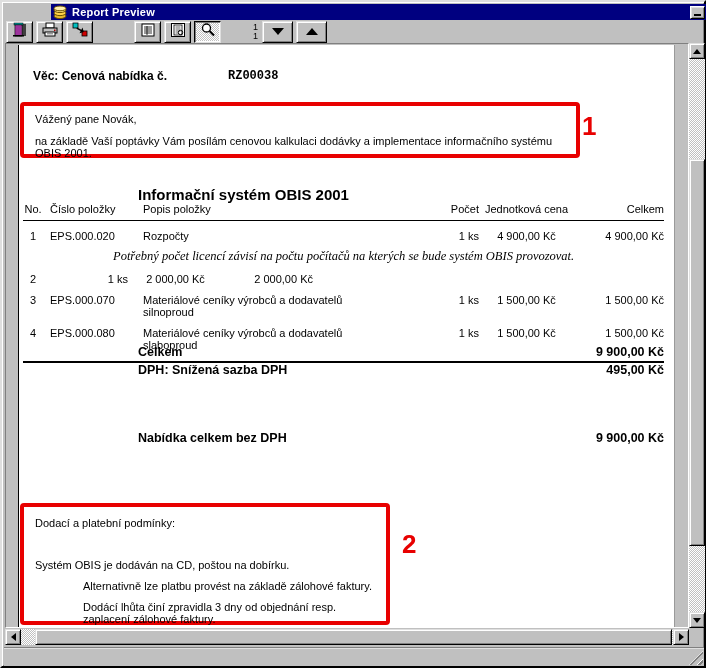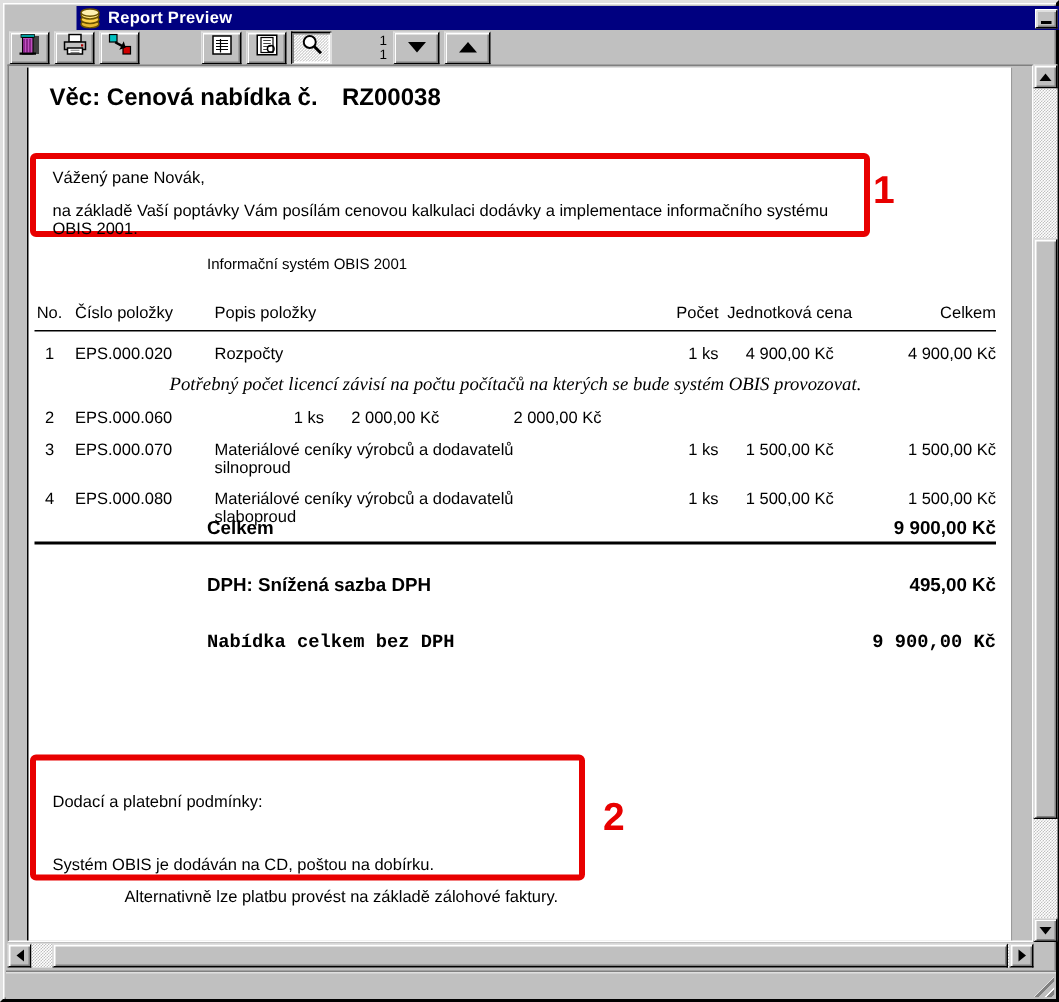--- a/index.html
+++ b/index.html
@@ -70,60 +70,60 @@
     position:absolute; left:3px; top:41px; width:684px; height:585px;
     border:1px solid; border-color:#808080 #fff #fff #808080;
     background:#c0c0c0; overflow:hidden;
   }
   .page {
     position:absolute; left:12px; top:1px; width:657px; height:700px;
     background:#fff; border-left:1px solid #000; border-right:1px solid #9a9a9a;
   }
 
   
-  .doc-subject { position:absolute; left:14px; top:12px; font-size:16px; font-weight:bold; color:#000; }
-  .doc-subject .subj-num { position:absolute; left:195px; white-space:nowrap; }
+  .doc-subject { position:absolute; left:14px; top:24px; font-size:12px; font-weight:bold; color:#000; }
+  .doc-subject .subj-num { position:absolute; left:195px; white-space:nowrap;font-family:Liberation Mono, monospace; }
 
   .redbox {
     position:absolute; border:4px solid #e80000; border-radius:4px;
     font-size:11px; color:#000;
   }
   .redbox.box1 { left:1px; top:57px; width:560px; height:56px; padding:7px 11px; }
   .box1 .g-line + .g-line { margin-top:10px; }
   .red-num {
     position:absolute; color:#e80000; font-size:26px; font-weight:bold; line-height:26px;
   }
   .red-num.n1 { left:563px; top:68px; }
   .red-num.n2 { left:383px; top:486px; }
 
-  .tbl-title { position:absolute; left:119px; top:126px; font-size:10px; font-weight:normal; }
+  .tbl-title { position:absolute; left:119px; top:141px; font-size:15px; font-weight:bold; }
 
   .tbl { position:absolute; left:4px; top:158px; width:641px; font-size:11px; color:#000; }
   .tbl-head { display:flex; padding-bottom:5px; border-bottom:1px solid #000; }
   .trow { display:flex; margin-top:9px; }
   .c-no    { width:20px; text-align:center; }
   .c-code  { width:88px; padding-left:7px; }
   .c-desc  { flex:1; padding-left:12px; }
   .c-qty   { width:85px; text-align:right; }
   .c-unit  { width:95px; text-align:center; }
   .c-total { width:90px; text-align:right; }
   .tnote {
     margin-left:90px; margin-top:7px;
     font-family:"Liberation Serif", serif; font-style:italic; font-size:12.5px;
   }
   .thick-line { border-top:2px solid #000; margin-top:10px; }
 
   .totals { position:absolute; left:4px; top:300px; width:641px; font-size:12.5px; font-weight:bold; }
   .t-row { display:flex; }
-  .t-row + .t-row { margin-top:24px; }
+  .t-row + .t-row { margin-top:4px; }
   .t-label { margin-left:115px; }
   .t-value { margin-left:auto; }
-  .totals.grand { top:376px;font-family:Liberation Mono, monospace; }
-
-  .redbox.box2 { left:1px; top:458px; width:370px; height:84px; padding:22px 11px; }
+  .totals.grand { top:386px; }
+
+  .redbox.box2 { left:1px; top:458px; width:370px; height:122px; padding:10px 11px; }
   .box2 .terms-head { margin-bottom:30px; }
   .box2 .t-line + .t-line { margin-top:9px;margin-left:48px; }
 
   
   .checker {
     background-color:#fff;
     background-image:
       linear-gradient(45deg,#c0c0c0 25%,transparent 25%,transparent 75%,#c0c0c0 75%),
       linear-gradient(45deg,#c0c0c0 25%,transparent 25%,transparent 75%,#c0c0c0 75%);
     background-size:2px 2px; background-position:0 0,1px 1px;
@@ -307,21 +307,20 @@
           <span class="c-desc">Rozpočty</span>
           <span class="c-qty">1 ks</span>
           <span class="c-unit">4 900,00 Kč</span>
           <span class="c-total">4 900,00 Kč</span>
         </div>
 
         <div class="tnote">Potřebný počet licencí závisí na počtu počítačů na kterých se bude systém OBIS provozovat.</div>
 
         <div class="trow">
           <span class="c-no">2</span>
-          <span class="c-code">EPS.000.060</span>
           <span class="c-qty">1 ks</span>
           <span class="c-unit">2 000,00 Kč</span>
           <span class="c-total">2 000,00 Kč</span>
         </div>
         <div class="trow">
           <span class="c-no">3</span>
           <span class="c-code">EPS.000.070</span>
           <span class="c-desc">Materiálové ceníky výrobců a dodavatelů  silnoproud</span>
           <span class="c-qty">1 ks</span>
           <span class="c-unit">1 500,00 Kč</span>
@@ -354,20 +353,21 @@
         <div class="t-row">
           <span class="t-label">Nabídka celkem bez DPH</span>
           <span class="t-value">9 900,00 Kč</span>
         </div>
       </div>
 
       <div class="redbox box2">
         <div class="terms-head">Dodací a platební podmínky:</div>
         <div class="t-line">Systém OBIS je dodáván na CD, poštou na dobírku.</div>
         <div class="t-line">Alternativně lze platbu provést na základě zálohové faktury.</div>
+        <div class="t-line">Dodácí lhůta činí zpravidla 3 dny od objednání resp. zaplacení zálohové faktury.</div>
       </div>
       <div class="red-num n2">2</div>
 
     </div>
   </div>
 
   <div class="vscroll">
     <button class="sb-btn up">
         <span class="sb-tri-up"></span>
       </button>

